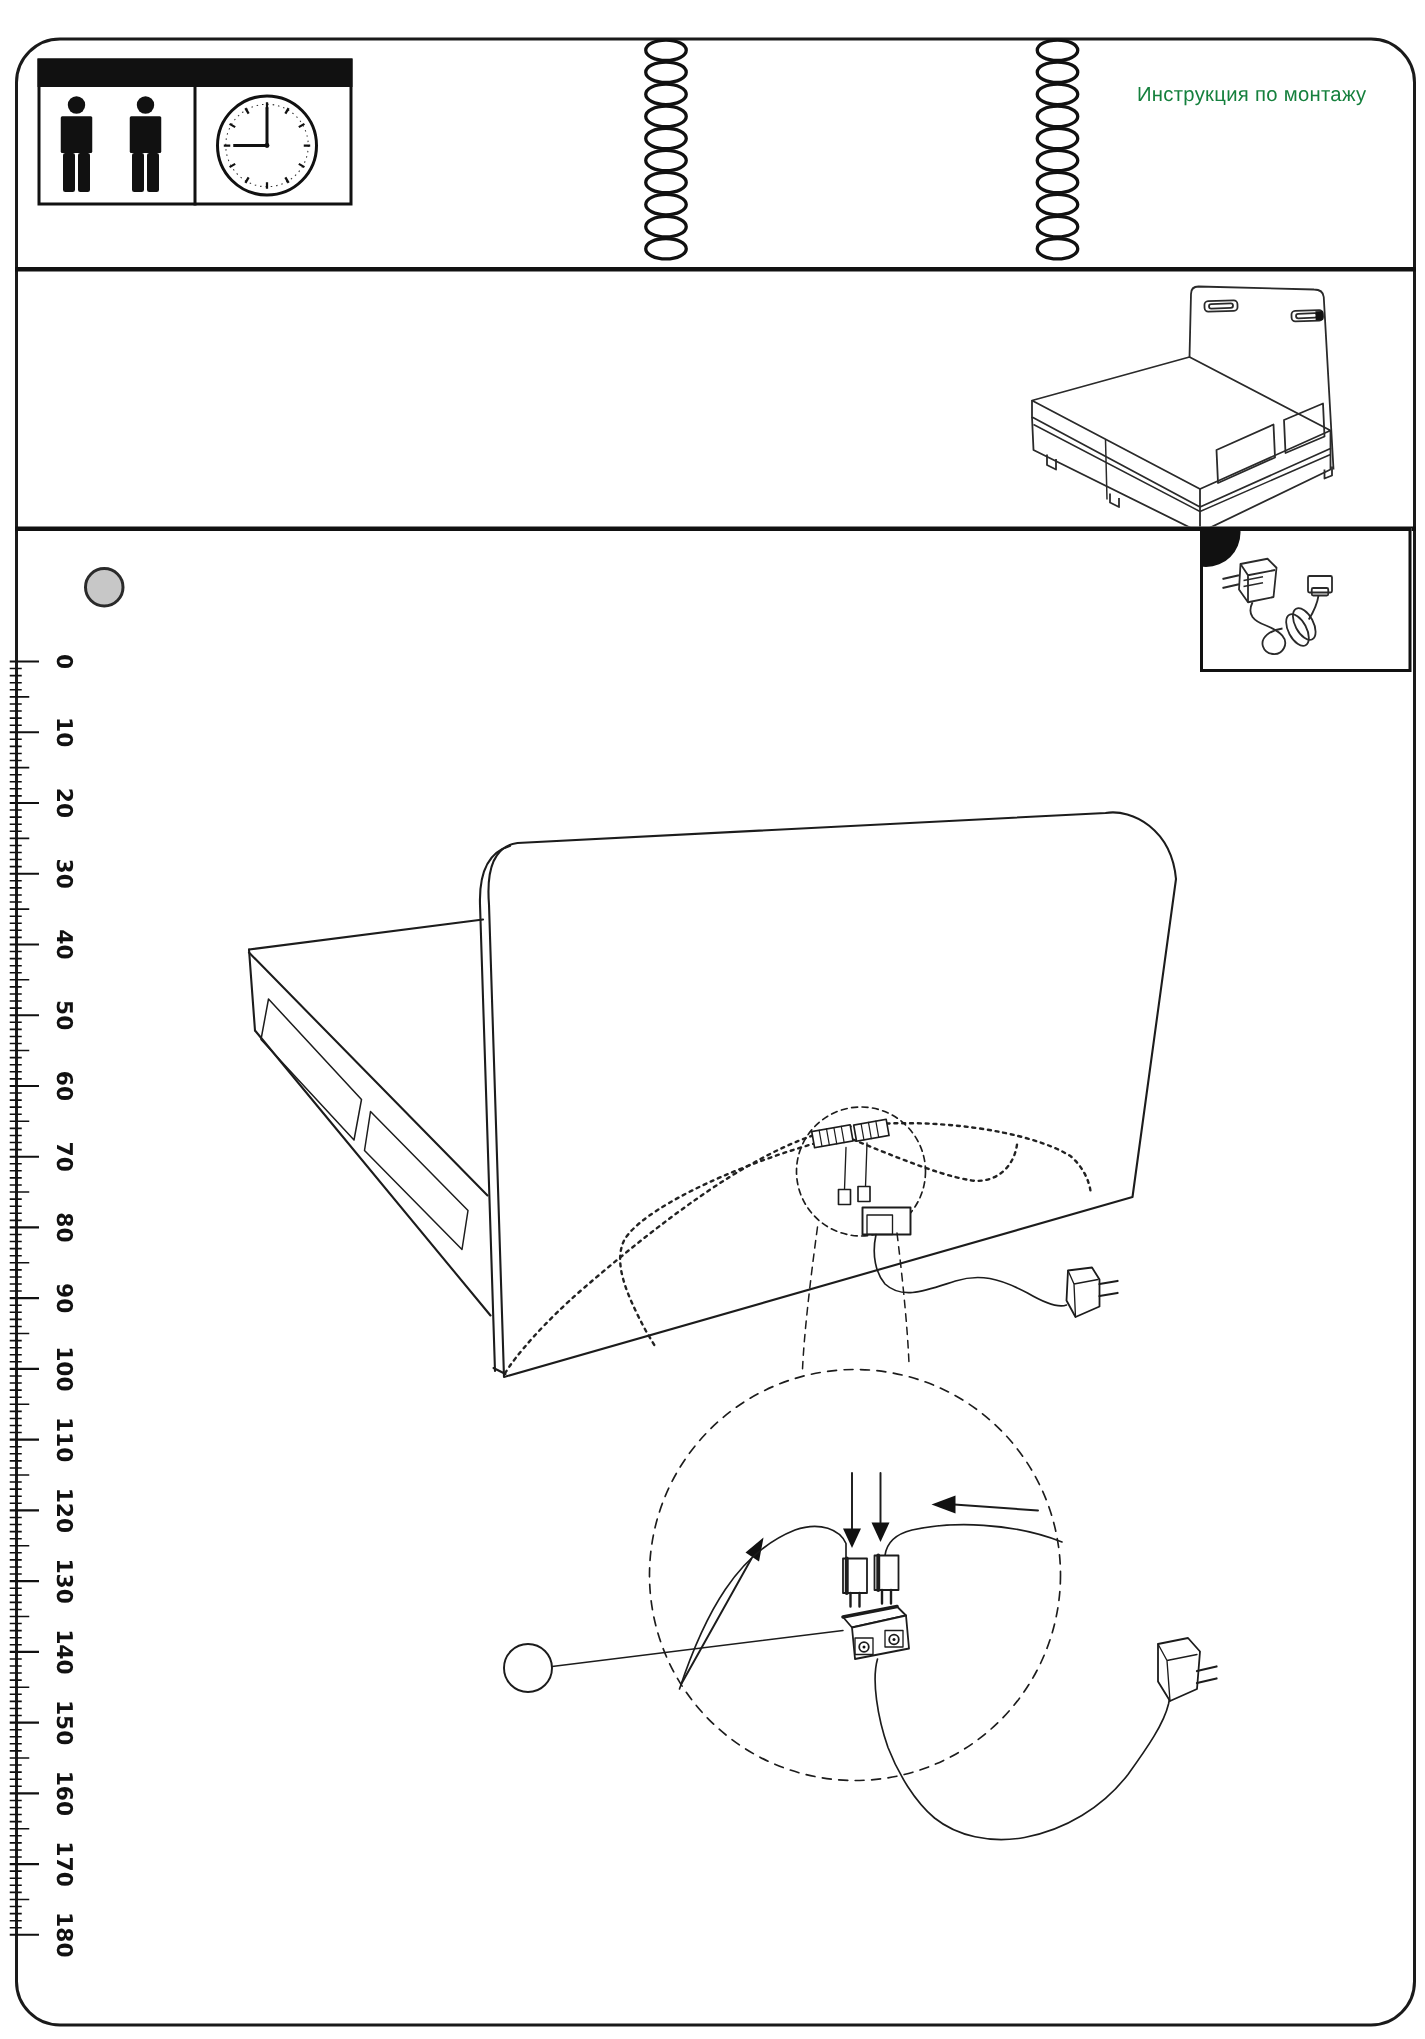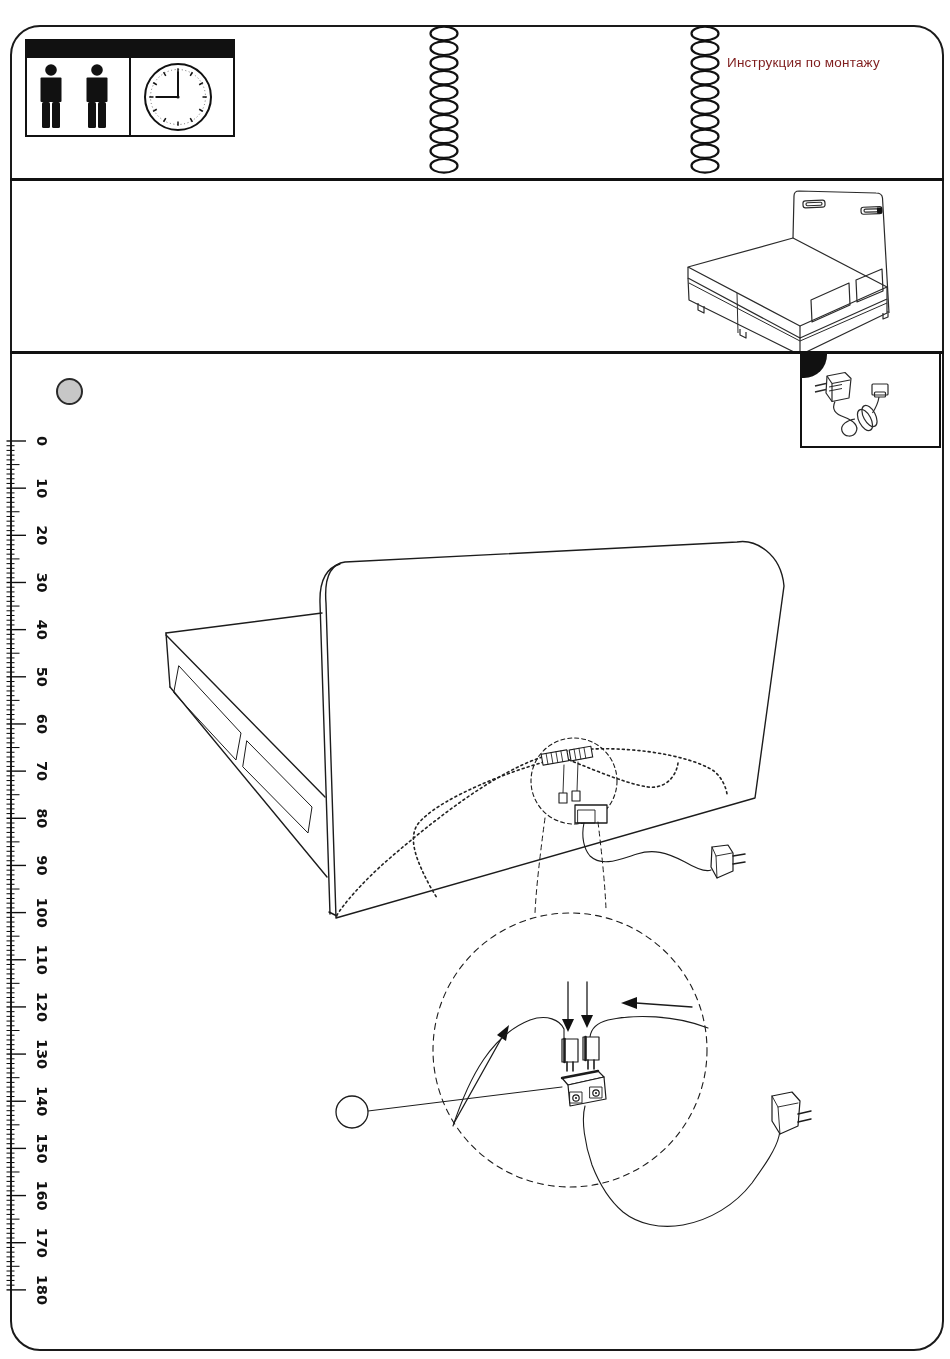--- a/index.html
+++ b/index.html
@@ -3,21 +3,21 @@
 <meta charset="utf-8">
 <style>
   html,body{margin:0;padding:0;background:#fff;}
   .page{position:relative;width:950px;height:1359px;background:#fff;overflow:hidden;
         font-family:"Liberation Sans",sans-serif;color:#1c1c1c;}
   .abs{position:absolute;}
   .page-frame{left:10px;top:25px;width:930px;height:1322px;border:2px solid #1a1a1a;border-radius:30px;}
   .picto-box{left:25px;top:39px;width:210px;height:98px;border:2px solid #111;box-sizing:border-box;}
   .picto-bar{left:25px;top:39px;width:210px;height:19px;background:#111;}
   .picto-divider{left:129px;top:58px;width:2px;height:79px;background:#111;}
-  .manual-title{left:727px;top:55px;font-size:13.5px;color:#7f1d1d;letter-spacing:.2px;white-space:nowrap;}
+  .manual-title{left:758px;top:55px;font-size:13.5px;color:#15803d;letter-spacing:.2px;white-space:nowrap;}
   .divider{background:#111;height:3px;width:934px;left:10px;}
   .step-marker{left:56px;top:378px;width:27px;height:27px;border-radius:50%;
                background:#c7c7c7;border:2px solid #2a2a2a;box-sizing:border-box;}
   .plug-box{left:800px;top:352px;width:141px;height:96px;border:2px solid #111;box-sizing:border-box;
             overflow:hidden;background:#fff;}
   svg{display:block;}
 </style>
 </head>
 <body>
 

